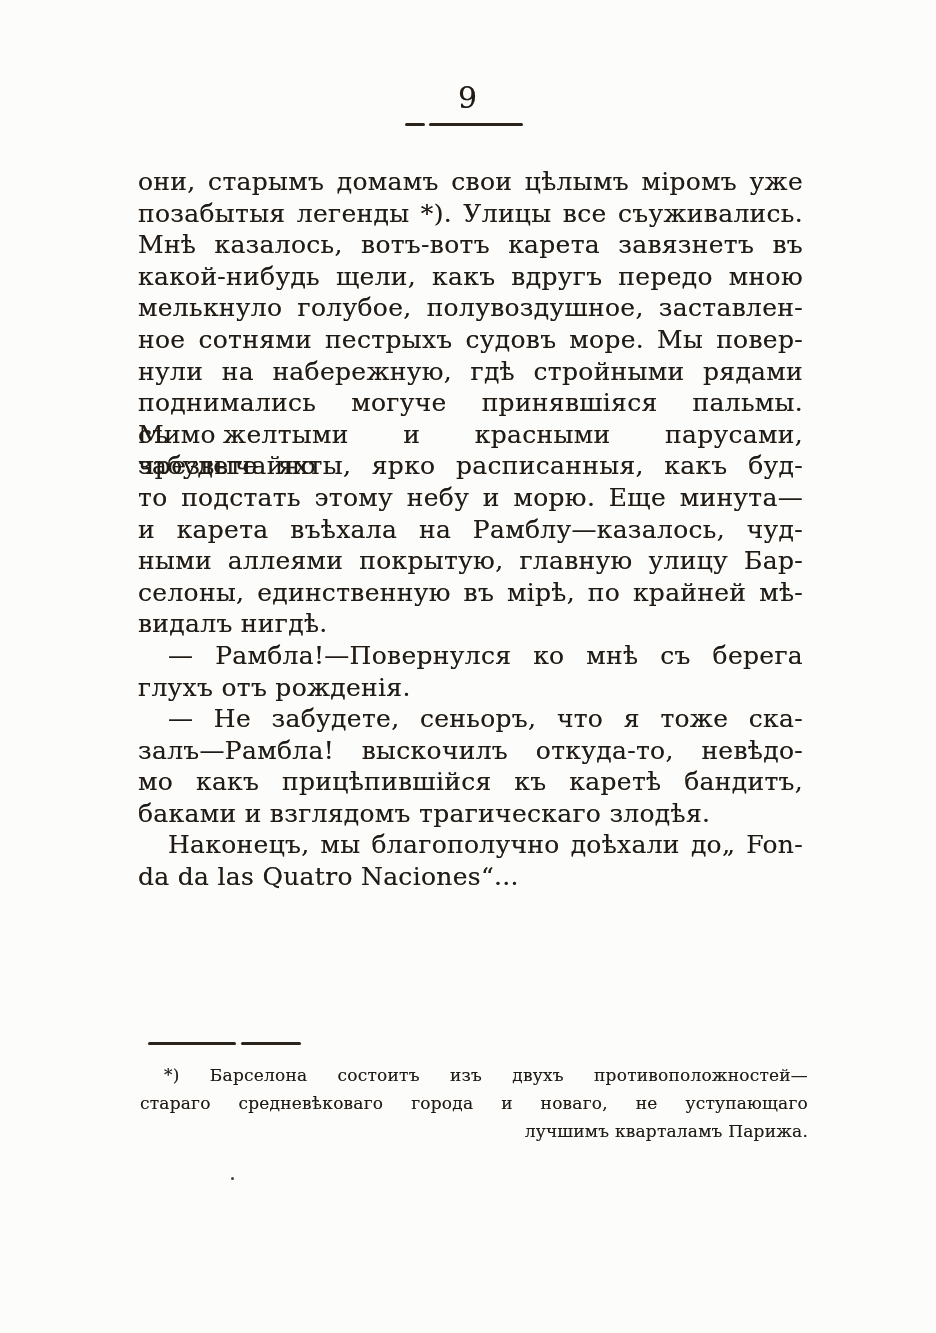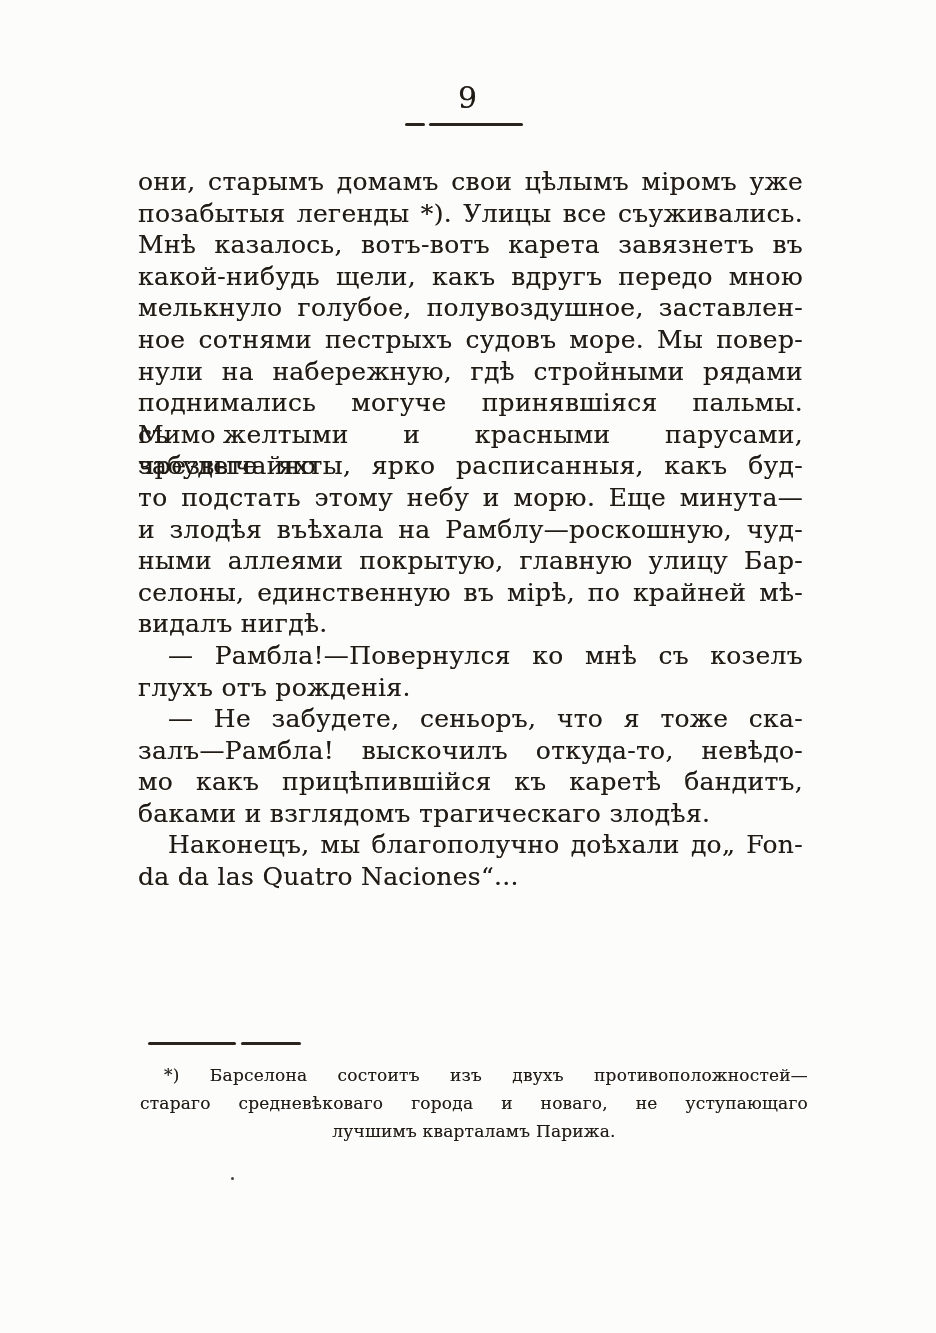--- a/index.html
+++ b/index.html
@@ -89,21 +89,21 @@
     width: 668px;
     font-size: 17px;
     font-weight: 500;
     letter-spacing: 0.2px;
     text-shadow: 0 0 0.5px rgba(33,27,21,0.5);
   }
   .footnote .tline {
     line-height: 28px;
     height: 28px;
     white-space: nowrap;
-    text-align: center;
+    text-align: right;
   }
   .footnote .tline.just {
     white-space: normal;
     text-align: justify;
     text-align-last: justify;
   }
   .footnote .tline.ind { text-indent: 24px; }
   .speck {
     position: absolute;
     width: 3px;
@@ -128,25 +128,25 @@
       <div class="tline just">позабытыя легенды *). Улицы все съуживались.</div>
       <div class="tline just">Мнѣ казалось, вотъ-вотъ карета завязнетъ въ</div>
       <div class="tline just">какой-нибудь щели, какъ вдругъ передо мною</div>
       <div class="tline just">мелькнуло голубое, полувоздушное, заставлен-</div>
       <div class="tline just">ное сотнями пестрыхъ судовъ море. Мы повер-</div>
       <div class="tline just">нули на набережную, гдѣ стройными рядами</div>
       <div class="tline just">поднимались могуче принявшіяся пальмы. Мимо</div>
       <div class="tline just">съ желтыми и красными парусами, чрезвычайно</div>
       <div class="tline just">забудете яхты, ярко расписанныя, какъ буд-</div>
       <div class="tline just">то подстать этому небу и морю. Еще минута—</div>
-      <div class="tline just">и злодѣя въѣхала на Рамблу—роскошную, чуд-</div>
+      <div class="tline just">и карета въѣхала на Рамблу—казалось, чуд-</div>
       <div class="tline just">ными аллеями покрытую, главную улицу Бар-</div>
       <div class="tline just">селоны, единственную въ мірѣ, по крайней мѣ-</div>
       <div class="tline">видалъ нигдѣ.</div>
-      <div class="tline just ind">— Рамбла!—Повернулся ко мнѣ съ козелъ</div>
+      <div class="tline just ind">— Рамбла!—Повернулся ко мнѣ съ берега</div>
       <div class="tline">глухъ отъ рожденія.</div>
       <div class="tline just ind">— Не забудете, сеньоръ, что я тоже ска-</div>
       <div class="tline just">залъ—Рамбла! выскочилъ откуда-то, невѣдо-</div>
       <div class="tline just">мо какъ прицѣпившійся къ каретѣ бандитъ,</div>
       <div class="tline">баками и взглядомъ трагическаго злодѣя.</div>
       <div class="tline just ind">Наконецъ, мы благополучно доѣхали до„ Fon-</div>
       <div class="tline">da da las Quatro Naciones“...</div>
     </div>
 
   <div class="footnote-rule">

